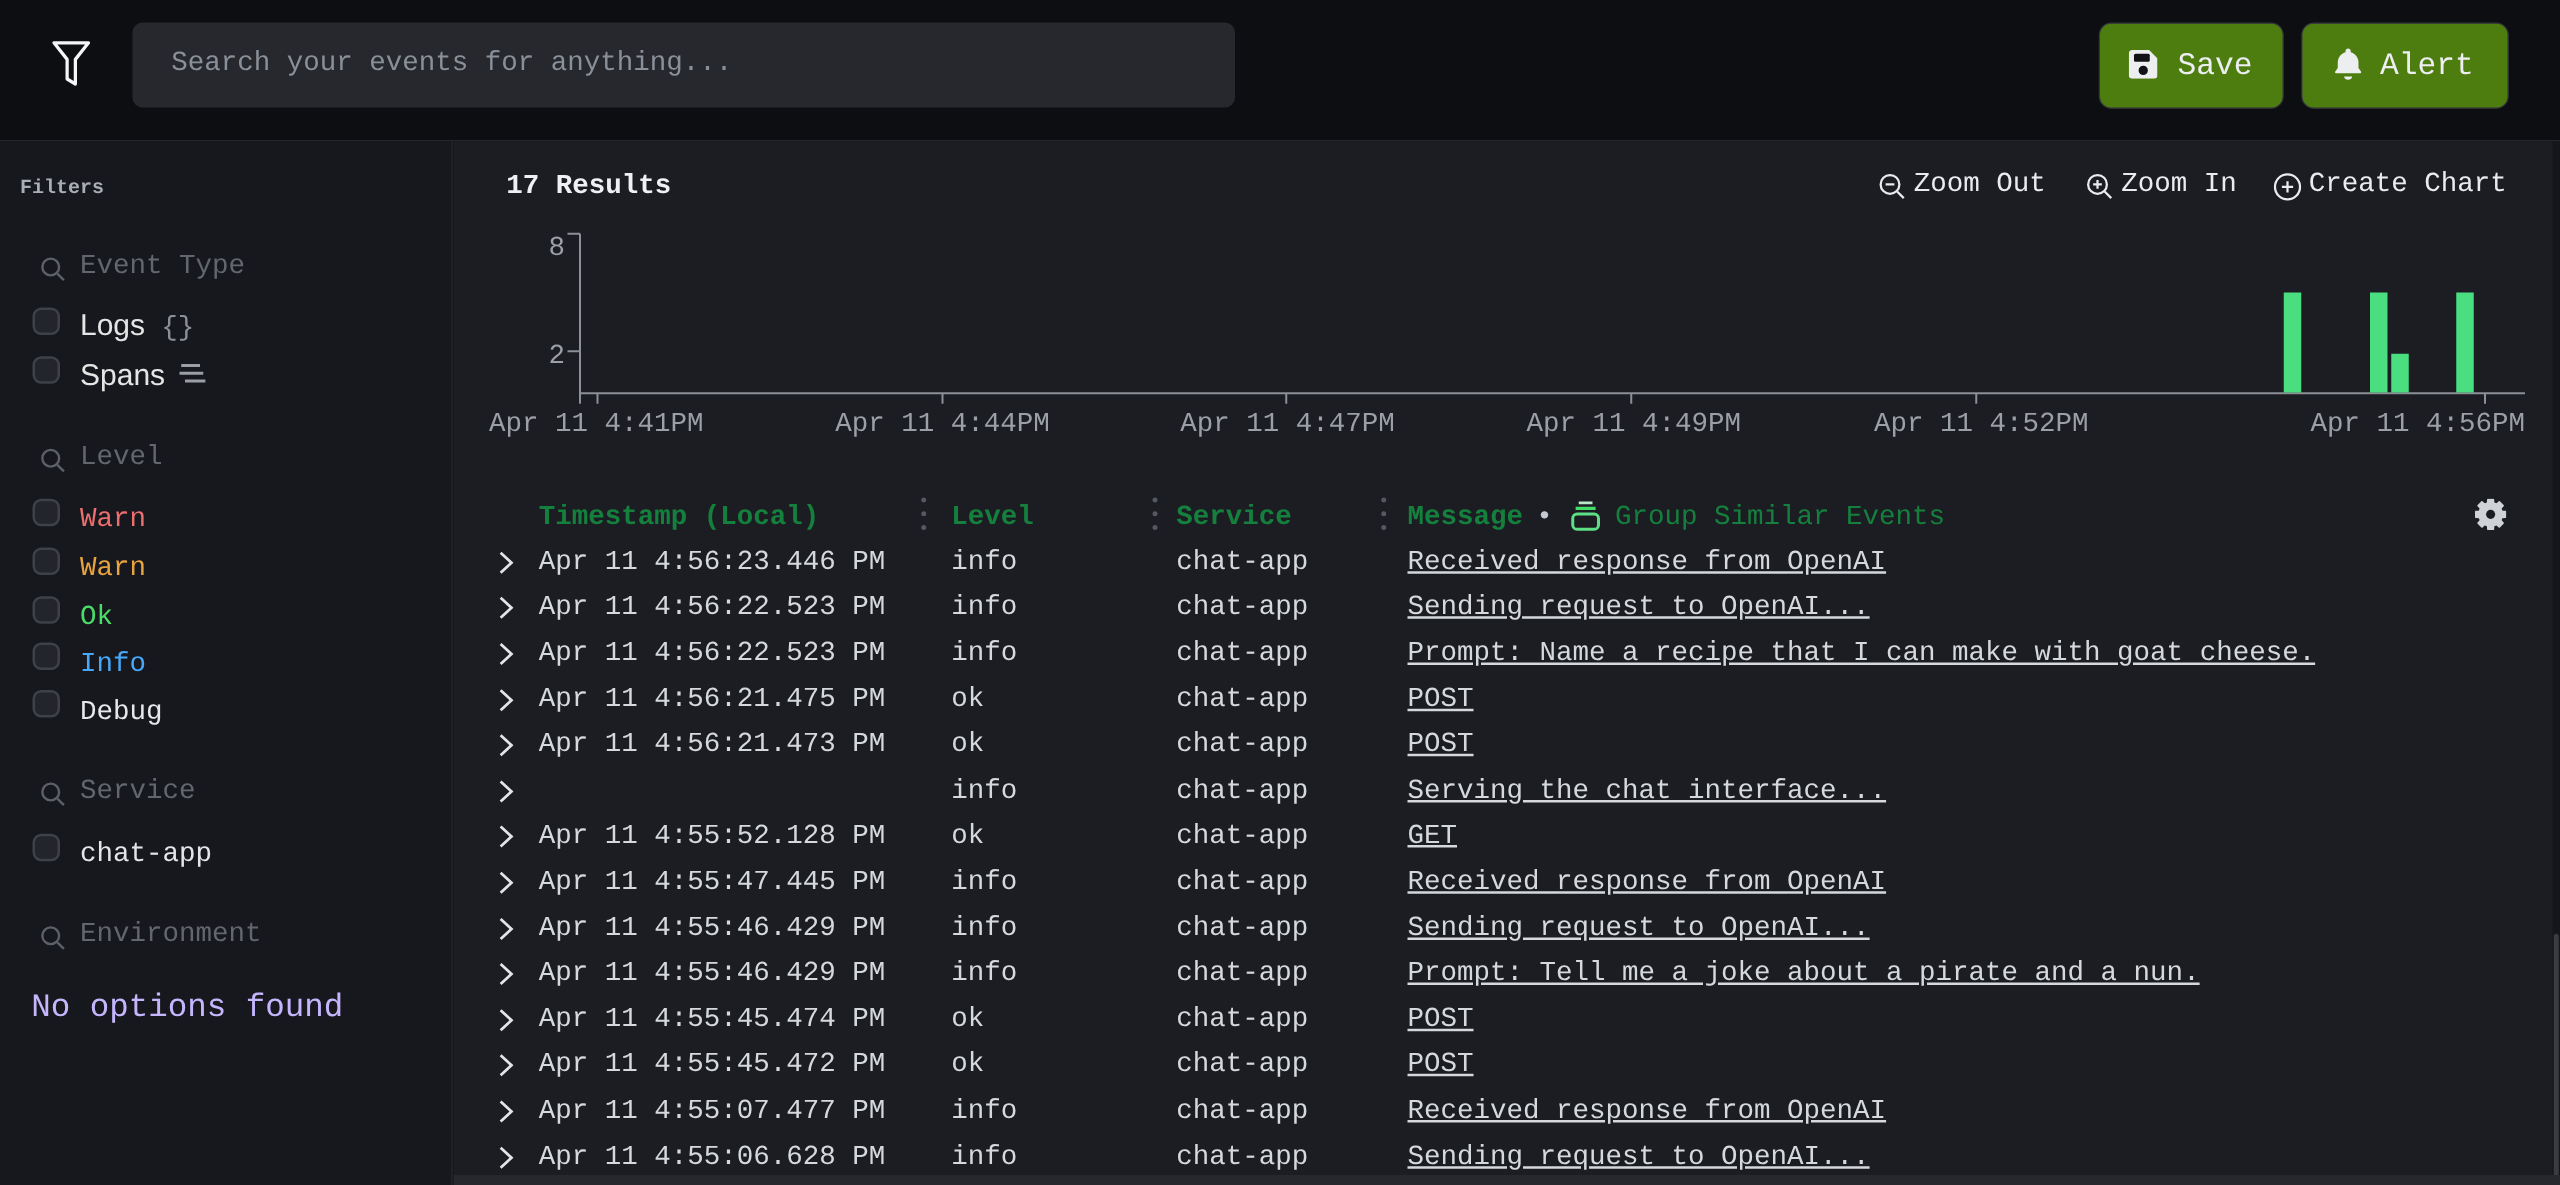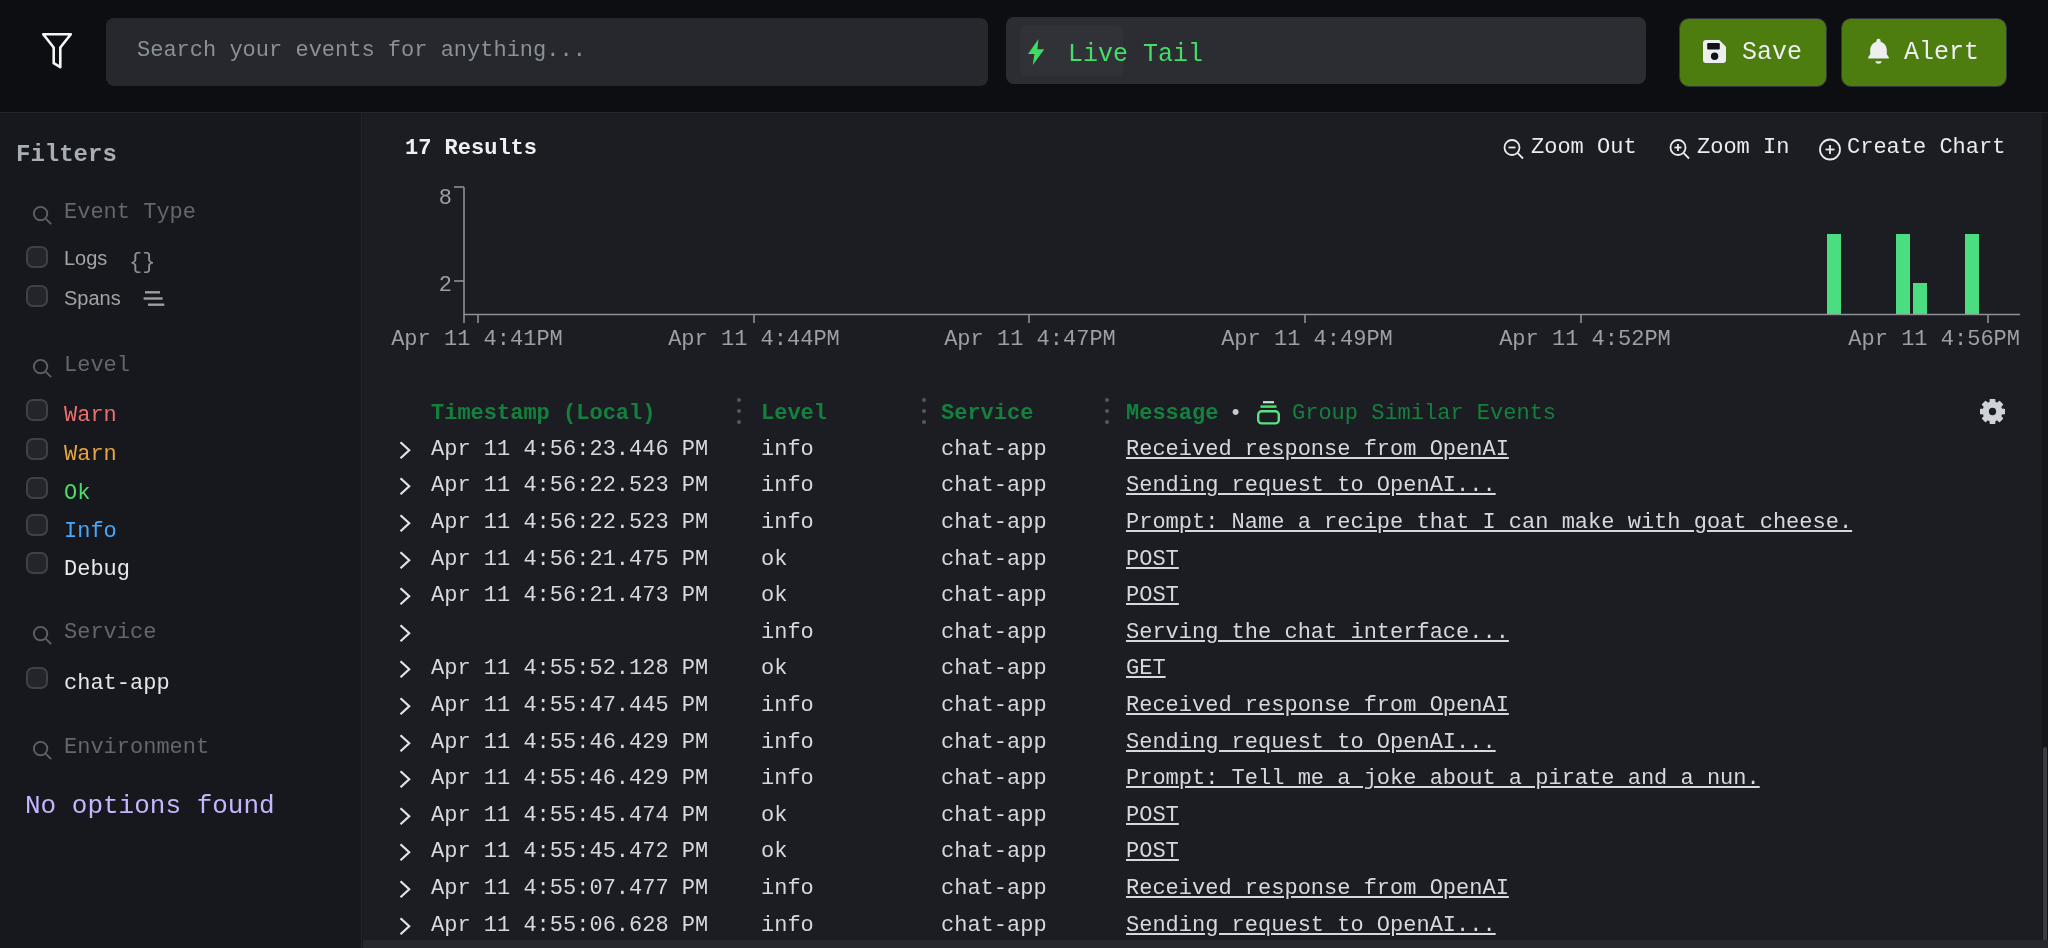--- a/index.html
+++ b/index.html
@@ -18,27 +18,27 @@
 #save { left:1679px; width:148px; }
 #alert { left:1841px; width:166px; }
 .topbtn svg { position:absolute; top:21px; }
 .topbtn span { position:absolute; top:34px; line-height:0; font-size:25px; }
 #save svg { left:23px; }
 #save span { left:62px; }
 #alert svg { left:26px; top:19px; }
 #alert span { left:62px; }
 
 #sidebar { position:absolute; left:0; top:113px; width:362px; height:835px; background:#17181d; border-right:1px solid #24262b; }
-#sidebar .hdr { position:absolute; left:16px; font-size:24px; font-weight:bold; color:#a9aeb6; }
+#sidebar .hdr { position:absolute; left:16px; font-size:16px; font-weight:bold; color:#a9aeb6; }
 .sect { position:absolute; left:31px; color:#62666e; }
 .sect svg { position:absolute; left:0; top:1px; }
 .sect span { position:absolute; left:33px; top:-3px; font-size:22px; white-space:nowrap; }
 .cb { position:absolute; left:26px; width:22px; height:22px; border:2px solid #3d4149; background:#23252b; border-radius:7px; }
 .cbl { position:absolute; left:64px; font-size:22px; white-space:nowrap; }
-.sans { font-family:"Liberation Sans",sans-serif; font-size:20px; color:#a3a3a3; }
+.sans { font-family:"Liberation Sans",sans-serif; font-size:24px; color:#e5e5e5; }
 
 #results { position:absolute; left:405px; top:136px; font-size:22px; font-weight:bold; color:#eef0f3; }
 .zctl { position:absolute; top:135px; color:#e9ebee; font-size:22px; }
 .zctl svg { position:absolute; top:2px; left:0; }
 .zctl span { position:absolute; left:29px; top:0; white-space:nowrap; }
 
 #thead { position:absolute; left:363px; top:393px; width:1685px; height:36px; font-size:22px; }
 #thead .h { position:absolute; font-weight:bold; color:#15803d; top:8px; }
 .vdots { position:absolute; top:5px; width:4px; }
 .vdots i { display:block; width:4px; height:4px; border-radius:50%; background:#54585f; margin-bottom:7px; }
@@ -55,27 +55,20 @@
 
 <div class="abs" style="left:363px;top:113px;width:1685px;height:835px;background:#1b1d22;"></div>
 
 <div id="topbar">
   <svg id="funnel" width="32" height="39" viewBox="0 0 32 39">
       <path d="M2.2 2.2 H29.8 L19.3 15.5 V35.2 L12.7 31.2 V15.5 Z" fill="none" stroke="#f4f5f7" stroke-width="2.6" stroke-linejoin="round"></path>
     </svg>
   <div id="search">
       <span>Search your events for anything...</span>
     </div>
-  <div id="livetail">
-    <div style="position:absolute;left:14px;top:9px;width:103px;height:50px;border-radius:6px;background:#303238;"></div>
-      <svg class="bolt" width="20" height="28" viewBox="0 0 20 28">
-        <path d="M12.5 1 L2 16 H8.4 L6.8 27 L18.3 11.2 H11.4 Z" fill="#3fdb63"></path>
-      </svg>
-    <span>Live Tail</span>
-  </div>
   <div id="save" class="topbtn">
     <svg width="23" height="23" viewBox="0 0 23 23">
         <path d="M3 0 H16.3 L23 6.7 V20 a3 3 0 0 1 -3 3 H3 a3 3 0 0 1 -3 -3 V3 a3 3 0 0 1 3 -3 Z" fill="#eceef0"></path>
         <rect x="4.2" y="3" width="12.6" height="6.4" rx="1.2" fill="#121317"></rect>
         <circle cx="11.6" cy="16.3" r="3.7" fill="#121317"></circle>
       </svg>
     <span>Save</span>
   </div>
   <div id="alert" class="topbtn">
     <svg width="21" height="26" viewBox="0 0 21 26">

